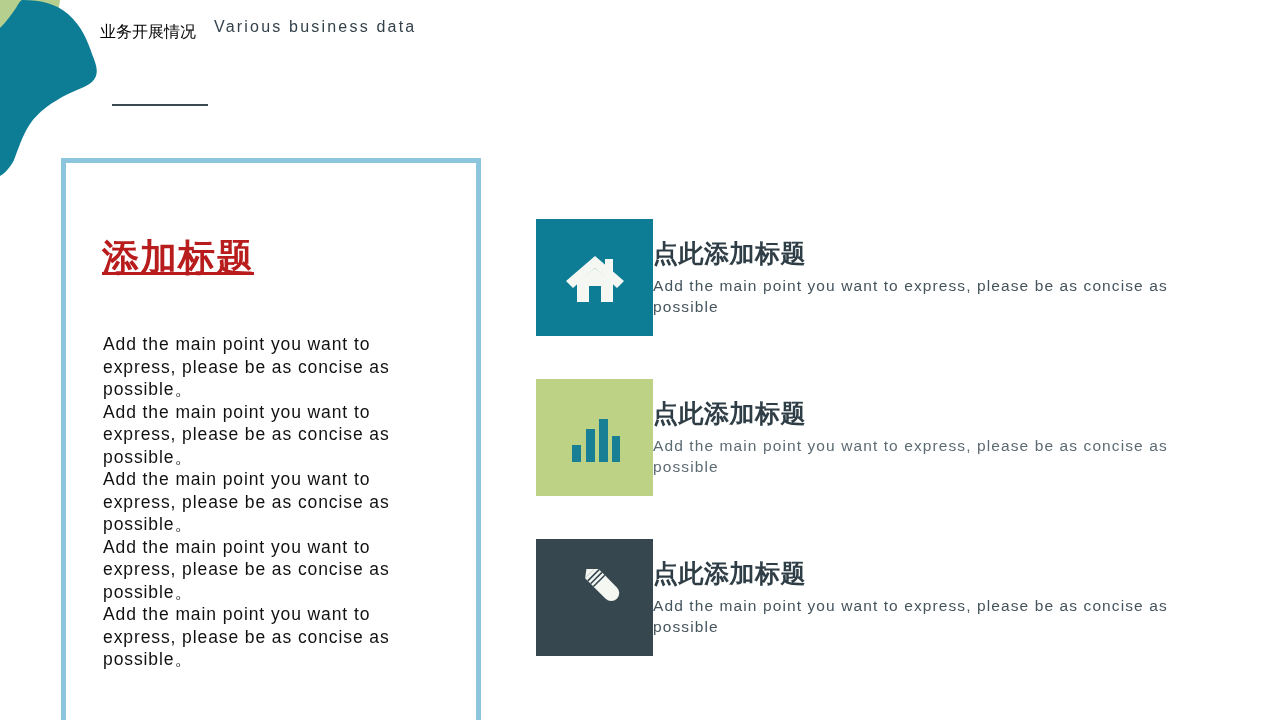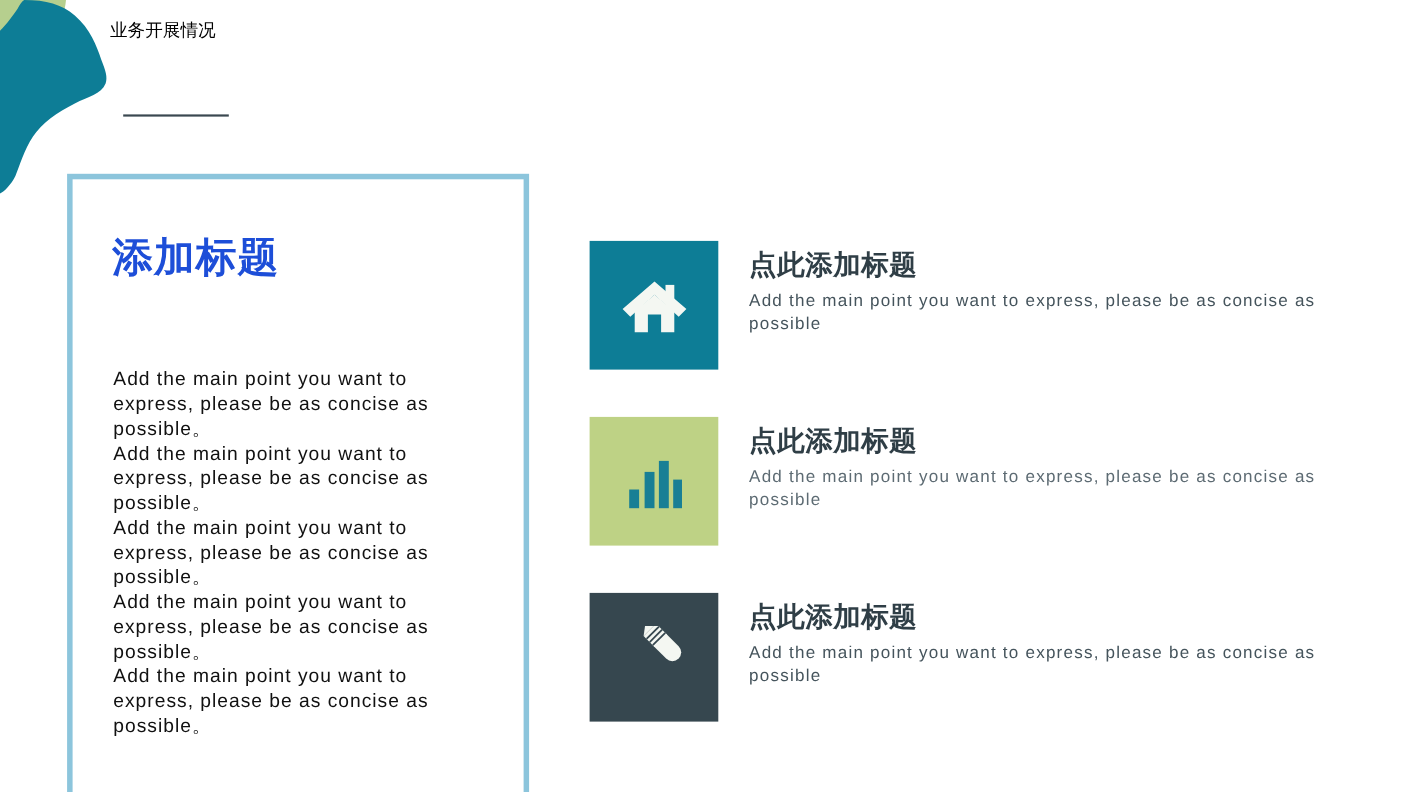--- a/index.html
+++ b/index.html
@@ -58,26 +58,27 @@
     top: 158px;
     width: 420px;
     height: 600px;
     border: 5px solid #8cc5dc;
     box-sizing: border-box;
     background: #ffffff;
   }
   #left-panel-title {
     position: absolute;
     left: 36px;
-    top: 52px;
+    top: 76px;
     font-size: 37px;
     font-weight: bold;
-    color: #1d4ed8;
+    color: #b91c1c;
     letter-spacing: 1px;
     line-height: 1;
+    text-decoration: underline;
   }
   #left-panel-body {
     position: absolute;
     left: 37px;
     top: 170px;
     width: 345px;
     font-size: 17.5px;
     color: #111111;
     letter-spacing: 0.9px;
     line-height: 22.5px;
@@ -102,22 +103,22 @@
 
   .feature-tile {
     width: 117px;
     height: 117px;
     flex: 0 0 117px;
     display: flex;
     align-items: center;
     justify-content: center;
   }
   .feature-text {
-    padding-left: 28px;
     padding-top: 9px;
+    margin-top: 12px;
   }
   .feature-title {
     font-size: 25px;
     font-weight: bold;
     color: #2f3e46;
     letter-spacing: 0.5px;
     line-height: 1.1;
     margin: 0 0 7px 0;
   }
   .feature-desc {
@@ -133,20 +134,21 @@
 </head>
 <body>
 
 <svg id="corner-decor" viewBox="0 0 120 180" xmlns="http://www.w3.org/2000/svg">
   <path fill="#b6cf8e" d="M0,0 L60,0 C58,22 46,34 34,48 C20,64 12,80 14,100 C16,118 20,130 16,142 C12,152 4,156 0,156 Z"></path>
   <path fill="#0d7d96" d="M22,0 C42,0 56,4 68,14 C82,26 88,42 92,54 C96,64 98,70 96,76 C92,86 80,88 68,94 C52,102 38,112 30,124 C22,136 18,150 14,160 C10,168 4,174 0,176 L0,28 C6,22 12,14 16,8 C18,4 20,1 22,0 Z"></path>
 </svg>
 
 <div id="slide-header">
   <div>业务开展情况</div>
+  <div id="page-subtitle">Various business data</div>
 </div>
 <div id="title-underline"></div>
 
 <div id="left-panel">
   <div id="left-panel-title">添加标题</div>
   <div id="left-panel-body">
     <p class="para">Add the main point you want to express, please be as concise as possible。</p>
     <p class="para">Add the main point you want to express, please be as concise as possible。</p>
     <p class="para">Add the main point you want to express, please be as concise as possible。</p>
     <p class="para">Add the main point you want to express, please be as concise as possible。</p>

